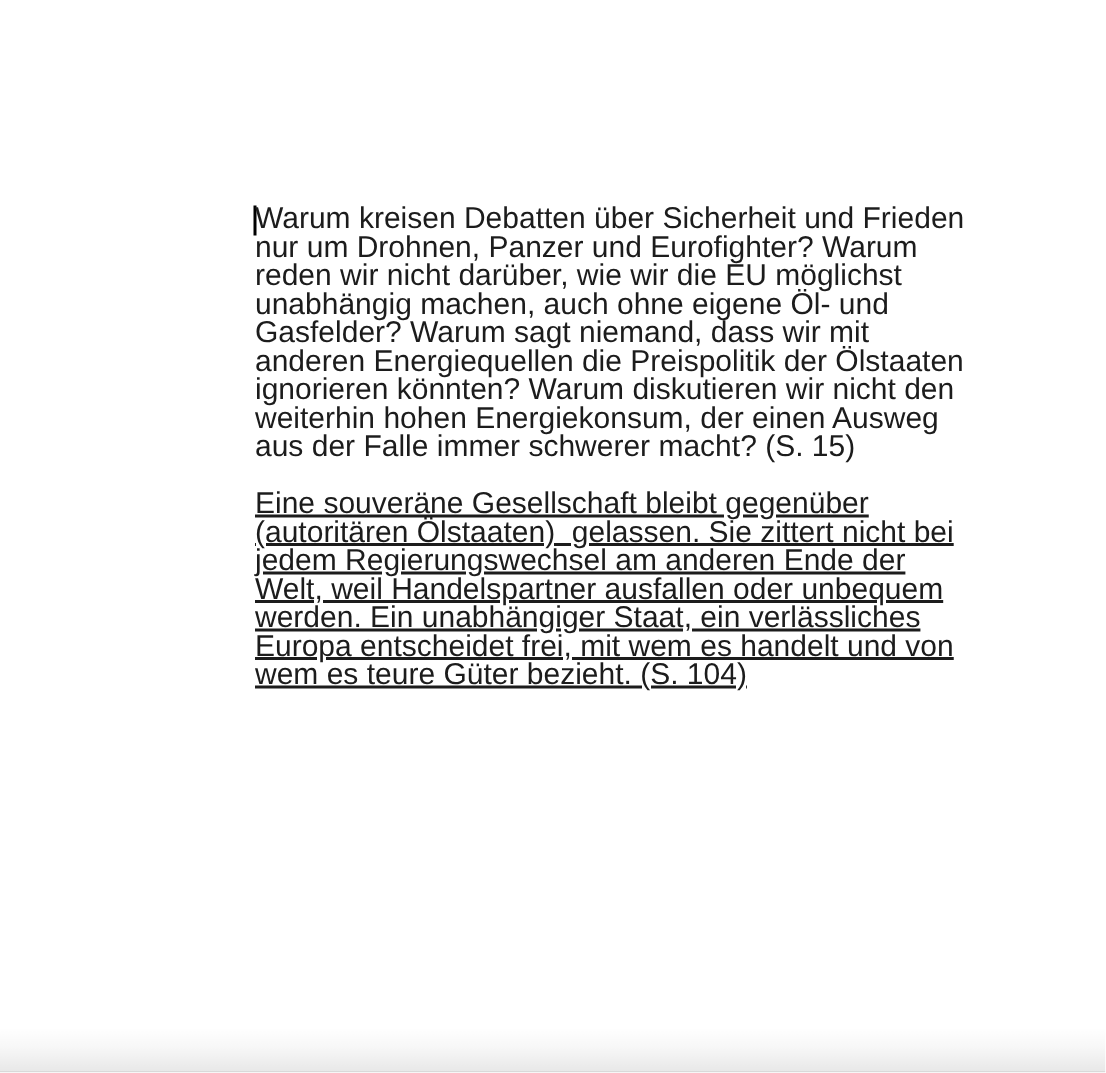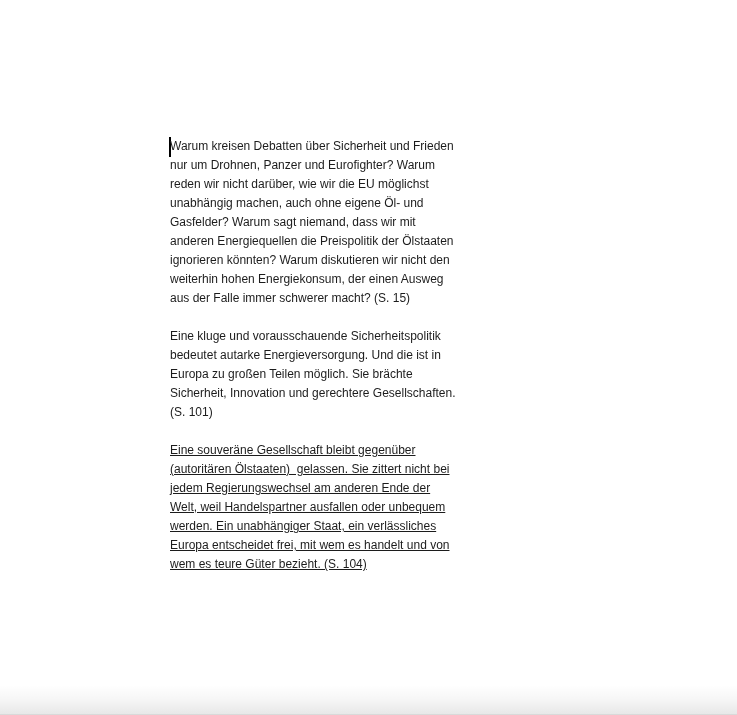--- a/index.html
+++ b/index.html
@@ -14,21 +14,21 @@
     position: relative;
     overflow: hidden;
     font-family: "Liberation Sans", "DejaVu Sans", sans-serif;
   }
   .editor-surface {
     position: absolute;
     left: 170px;
     top: 137px;
     width: 560px;
     color: #1c1c1c;
-    font-size: 12px;
+    font-size: 20px;
     line-height: 19px;
     cursor: text;
   }
   .paragraph {
     margin: 0 0 19px 0;
     white-space: pre-wrap; 
   }
   .paragraph:last-child {
     margin-bottom: 0;
     text-decoration: underline;
@@ -61,25 +61,20 @@
 <div class="editor-surface">
   <p class="paragraph">Warum kreisen Debatten über Sicherheit und Frieden
 nur um Drohnen, Panzer und Eurofighter? Warum
 reden wir nicht darüber, wie wir die EU möglichst
 unabhängig machen, auch ohne eigene Öl- und
 Gasfelder? Warum sagt niemand, dass wir mit
 anderen Energiequellen die Preispolitik der Ölstaaten
 ignorieren könnten? Warum diskutieren wir nicht den
 weiterhin hohen Energiekonsum, der einen Ausweg
 aus der Falle immer schwerer macht? (S. 15)</p>
-  <p class="paragraph">Eine kluge und vorausschauende Sicherheitspolitik
-bedeutet autarke Energieversorgung. Und die ist in
-Europa zu großen Teilen möglich. Sie brächte
-Sicherheit, Innovation und gerechtere Gesellschaften.
-(S. 101)</p>
   <p class="paragraph">Eine souveräne Gesellschaft bleibt gegenüber
 (autoritären Ölstaaten)  gelassen. Sie zittert nicht bei
 jedem Regierungswechsel am anderen Ende der
 Welt, weil Handelspartner ausfallen oder unbequem
 werden. Ein unabhängiger Staat, ein verlässliches
 Europa entscheidet frei, mit wem es handelt und von
 wem es teure Güter bezieht. (S. 104)</p>
 </div>
 
 <div class="page-bottom-shadow"></div>

